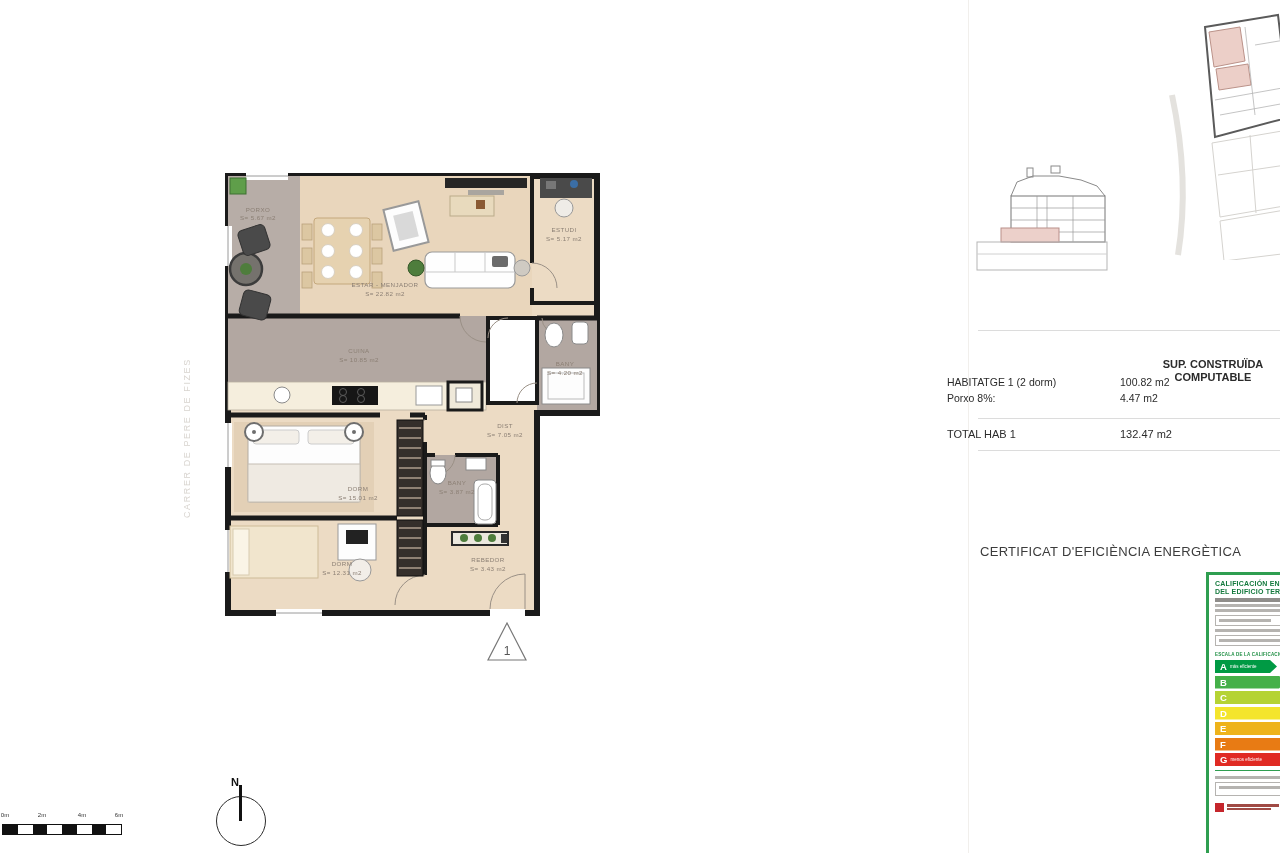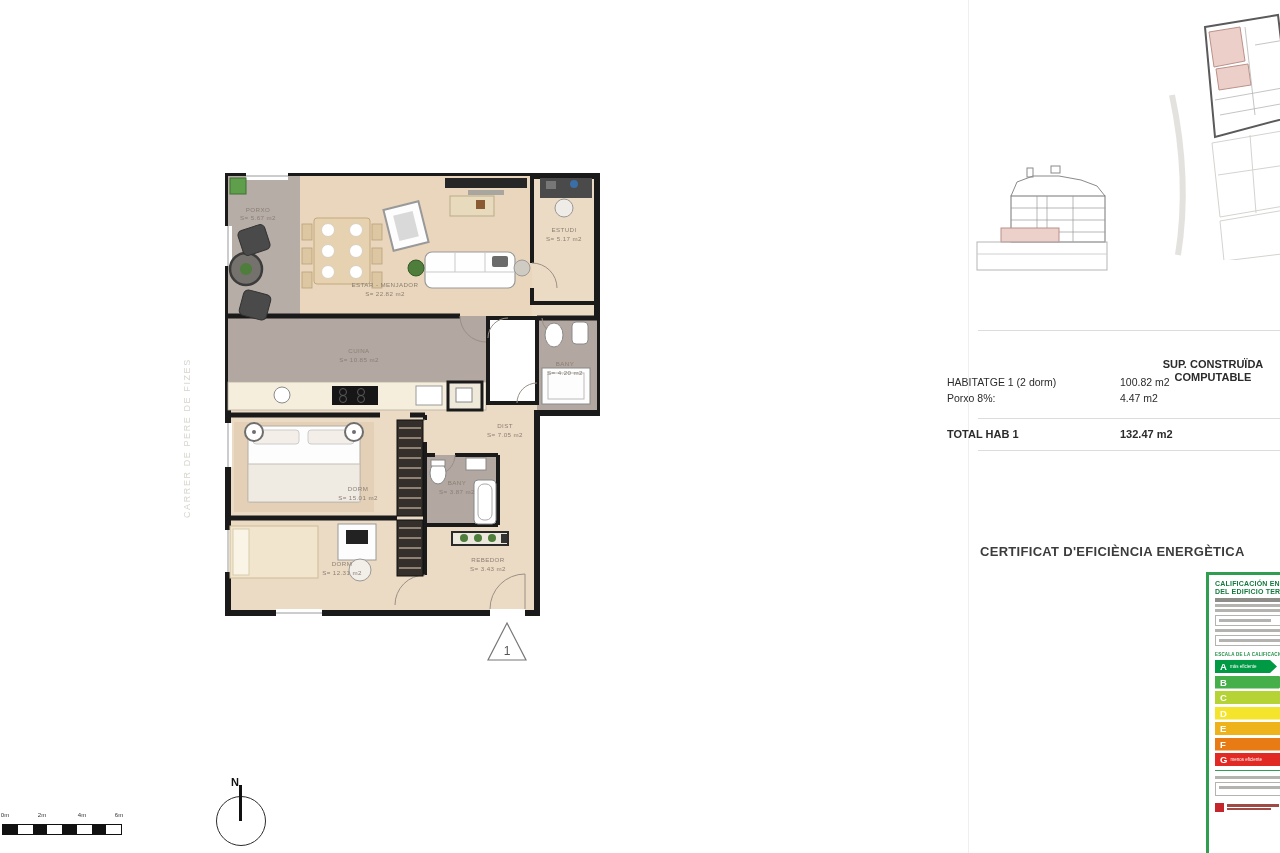--- a/index.html
+++ b/index.html
@@ -32,23 +32,23 @@
 
   
   .right-panel{position:absolute;left:968px;top:0;width:312px;height:853px;
       border-left:1px solid #f1efec;background:#fff;}
 
   .tline{position:absolute;height:0;border-top:1px solid #dcdcdc;}
   .tbl-header{position:absolute;left:1148px;top:334px;width:130px;text-align:center;
       font-size:11px;font-weight:bold;line-height:13px;color:#2b2b2b;margin-top:24px;}
   .tbl-label{position:absolute;left:947px;font-size:10.5px;color:#2b2b2b;}
   .tbl-value{position:absolute;left:1120px;width:130px;text-align:left;font-size:10.5px;color:#2b2b2b;}
-  .tbl-total{font-weight:bold;font-size:11px;}
-
-  .cert-heading{position:absolute;left:980px;top:544px;font-size:13px;font-weight:bold;
+  .tbl-total{font-weight:normal;font-size:11px;}
+
+  .cert-heading{position:absolute;left:980px;top:544px;font-size:13px;font-weight:normal;
       color:#3c3c3c;letter-spacing:.3px;}
 
   
   .energy-box{position:absolute;left:1206px;top:572px;width:200px;height:296px;
       border:3px solid #2f9e50;background:#fff;box-sizing:border-box;padding:5px 6px;}
   .etitle{color:#157a3e;font-size:7px;font-weight:bold;line-height:8px;letter-spacing:.2px;}
   .bar{background:#b5b3b0;height:3px;margin:2px 0;}
   .bar.dark{background:#8f8d8a;height:4px;}
   .wbox{border:1px solid #b5b3b0;height:11px;margin:3px 0;padding:2px 3px;box-sizing:border-box;}
   .wbox .bar{margin:1px 0;}

